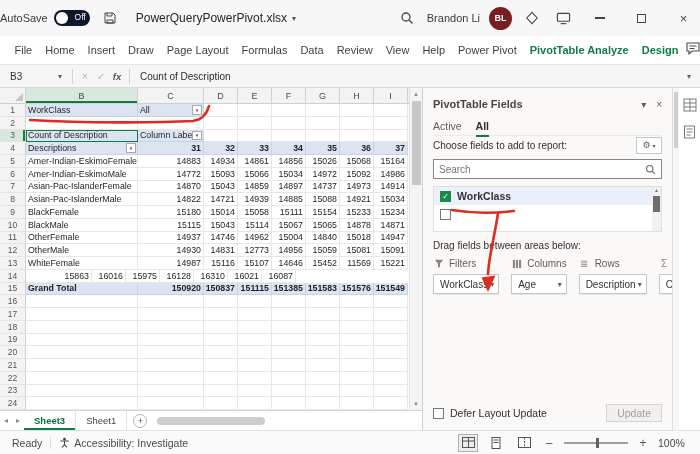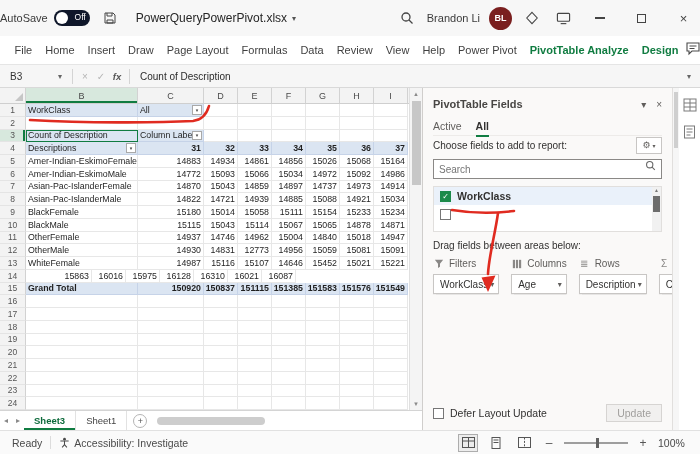--- a/index.html
+++ b/index.html
@@ -81,21 +81,21 @@
   .pane-header{height:20px;display:flex;align-items:center;}
   .pane-title{font-size:11px;font-weight:600;color:#484644;text-align:right;}
   .pane-hicons{margin-left:auto;display:flex;gap:10px;color:#605e5c;}
   .pane-hicons span{font-size:10px;cursor:pointer;}
   .pane-tabs{height:20px;display:flex;gap:14px;align-items:flex-end;margin-top:2px;border-bottom:1px solid #edebe9;}
   .ptab{padding-bottom:3px;color:#605e5c;cursor:pointer;}
   .ptab.act{color:#323130;font-weight:bold;box-shadow:0 2px 0 #107C41;}
   .choose-row{height:18px;display:flex;align-items:center;}
   .choose-label{font-size:10px;color:#323130;}
   .gear-btn{margin-left:auto;width:26px;height:17px;border:1px solid #c8c6c4;background:#fff;display:flex;align-items:center;justify-content:center;gap:2px;font-size:9px;color:#605e5c;cursor:pointer;}
-  .search-box{margin-top:5px;height:20px;border:1px solid #8a8886;background:#fff;display:flex;padding:0 5px;}
+  .search-box{margin-top:5px;height:20px;border:1px solid #8a8886;background:#fff;display:flex;align-items:center;padding:0 5px;}
   .search-box input{border:none;outline:none;flex:1;font-size:10px;font-family:"Liberation Sans",sans-serif;color:#333;background:transparent;}
   .flist{margin-top:7px;height:46px;border:1px solid #e1dfdd;background:#fff;position:relative;overflow:hidden;}
   .frow{height:18px;display:flex;align-items:center;gap:6px;padding:0 16px 0 6px;}
   .frow.sel{background:#eaf1fa;}
   .cbx{width:11px;height:11px;border:1px solid #767676;background:#fff;flex:none;display:flex;align-items:center;justify-content:center;font-size:8px;color:#fff;}
   .cbx.checked{background:#1a8a4a;border-color:#1a8a4a;}
   .fname-lbl{font-weight:bold;font-size:10.5px;}
   .flist-scroll{position:absolute;right:0;top:0;bottom:0;width:9px;background:#f1f1f1;display:flex;flex-direction:column;align-items:center;}
   .flist-scroll .up{font-size:5px;color:#777;height:8px;}
   .flist-scroll .thumb{width:7px;height:16px;background:#6d6d6d;margin-top:1px;}
@@ -546,21 +546,21 @@
                 <div class="cell cw-n num">
                   <span class="ct">15107</span>
                 </div>
                 <div class="cell cw-n num">
                   <span class="ct">14646</span>
                 </div>
                 <div class="cell cw-n num">
                   <span class="ct">15452</span>
                 </div>
                 <div class="cell cw-n num">
-                  <span class="ct">15021</span>
+                  <span class="ct">11569</span>
                 </div>
                 <div class="cell cw-n num">
                   <span class="ct">15221</span>
                 </div>
               </div>
               <div class="grow">
                 <div class="rnum">14</div>
                 <div class="cell cw-c num">
                   <span class="ct">15863</span>
                 </div>

